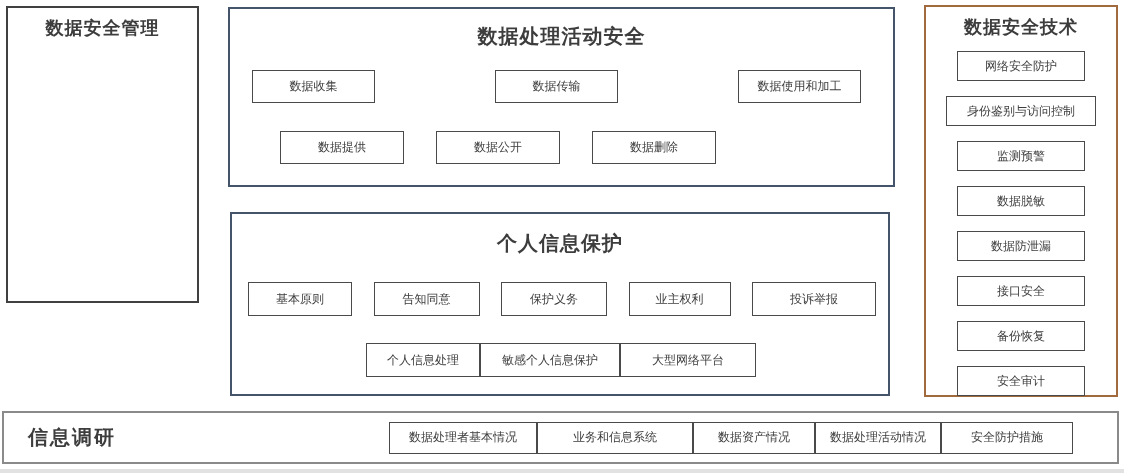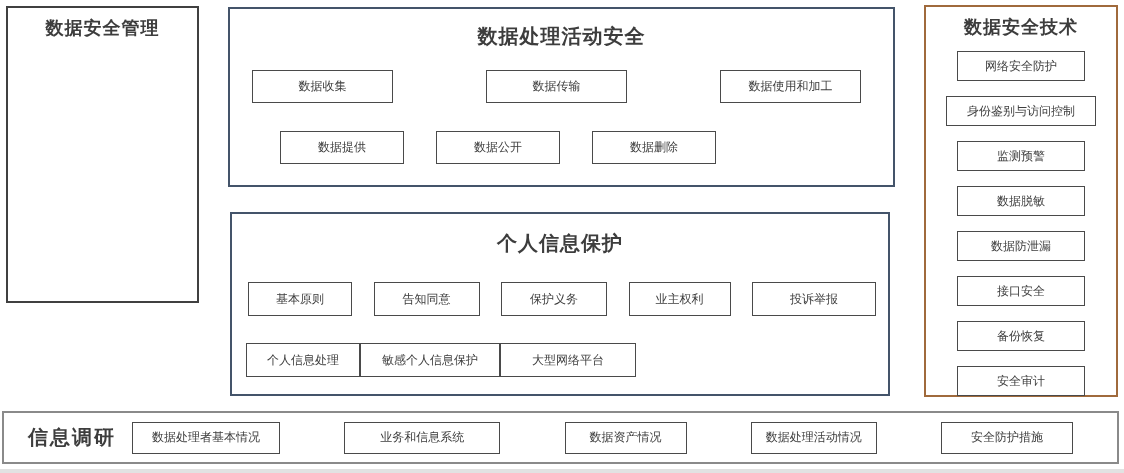--- a/index.html
+++ b/index.html
@@ -23,29 +23,29 @@
   .side-items{display:flex;flex-direction:column;align-items:center;margin-top:12px;gap:15px;}
   .node{
     box-sizing:border-box;border:1.5px solid #4a4a4a;background:#fff;
     display:flex;align-items:center;justify-content:center;
     font-size:12px;font-weight:500;color:#3d3d3d;height:30px;text-align:center;
     white-space:nowrap;
   }
   .side-items .node{width:128px;}
   .row{display:flex;}
   .proc-row1{justify-content:space-between;margin:20px 32px 0 22px;}
-  .proc-row1 .node{width:141px;height:33px;}
+  .proc-row1 .node{width:123px;height:33px;}
   .proc-row2{margin:28px 0 0 50px;gap:32px;}
   .proc-row2 .node{width:124px;height:33px;}
   .pers-row1{justify-content:space-between;margin:25px 12px 0 16px;}
   .pers-row1 .node{height:34px;}
-  .pers-row2{justify-content:flex-start;margin:27px 12px 0 14px;}
+  .pers-row2{justify-content:center;margin:27px 12px 0 14px;}
   .pers-row2 .node{height:34px;}
   .research-title{font-size:20px;font-weight:700;margin-left:24px;letter-spacing:2px;white-space:nowrap;}
-  .research-items{flex:1;display:flex;justify-content:space-between;margin:0 44px 0 16px;font-family:Liberation Serif, serif;}
+  .research-items{flex:1;display:flex;justify-content:flex-end;margin:0 44px 0 16px;font-family:Liberation Serif, serif;}
   .research-items .node{height:32px;}
   .bottom-strip{position:absolute;left:0;right:0;bottom:0;height:4px;background:#e2e2e2;}
 </style>
 </head>
 <body>
 
 <div id="stage">
 
   <div class="panel panel-mgmt">
     <div class="side-title">数据安全管理</div>

